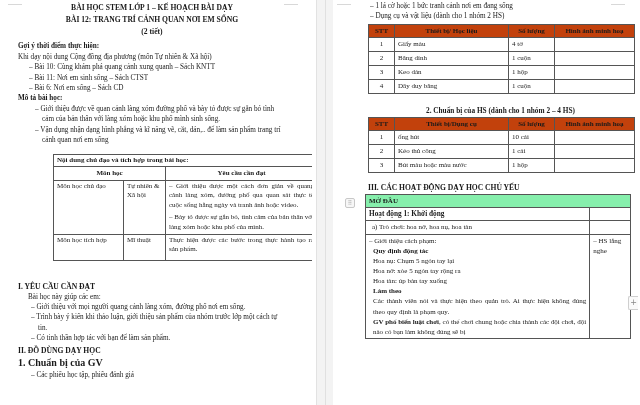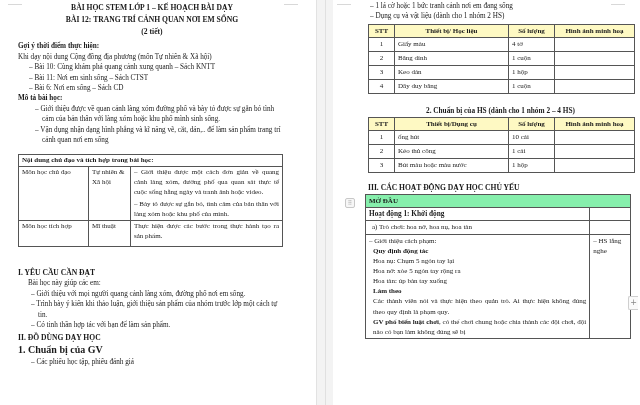--- a/index.html
+++ b/index.html
@@ -22,25 +22,25 @@
   .h-bold { font-weight: bold; margin-top: 3px; }
   .p { }
   .dash { padding-left: 12px; text-indent: -7px; }
   .dash2 { padding-left: 20px; text-indent: -7px; }
   .indent { padding-left: 12px; }
 
   table { border-collapse: collapse; width: 100%; }
   td, th { border: 1px solid #555; padding: 1px 3px; vertical-align: top; font-size: 7px; }
   th { font-weight: bold; text-align: center; }
 
-  .tbl-left { margin-top: 8px; width: 265px; }
+  .tbl-left { margin-top: 8px; width: 265px; margin-left: 35px; }
   .tbl-left td { line-height: 1.4; }
   .justify { text-align: justify; }
 
-  .tbl-mat th { background: #fef9c3; }
+  .tbl-mat th { background: #c2410c; }
   .tbl-mat td { height: 14px; }
   .center { text-align: center; }
 
   .tbl-act td, .tbl-act th { font-size: 7px; }
   .green-row td { background: #86efac; font-weight: bold; }
 
   .section-h { font-weight: bold; font-size: 7.6px; margin-top: 6px; }
 
   .anchor-icon { position: absolute; left: 12px; top: 198px; width: 10px; height: 10px; border: 1px solid #c8c8c8; border-radius: 2px; background: #f7f7f7; font-size: 6px; color: #999; text-align: center; line-height: 8px; font-family: "DejaVu Sans", sans-serif; }
   .plus-icon { position: absolute; right: 2px; top: 296px; width: 10px; height: 14px; border: 1px solid #cfcfcf; border-right: none; border-radius: 2px 0 0 2px; background: #fafafa; font-size: 8px; color: #888; text-align: center; line-height: 12px; font-family: "DejaVu Sans", sans-serif; }
@@ -64,20 +64,24 @@
     <div class="dash" style="padding-left:18px;">– Bài 6: Nơi em sống – Sách CD</div>
 
     <div class="h-bold" style="margin-top:0;">Mô tả bài học:</div>
     <div class="dash2" style="padding-left:24px;">– Giới thiệu được về quan cảnh làng xóm đường phố và bày tỏ được sự gắn bó tình cảm của bản thân với làng xóm hoặc khu phố mình sinh sống.</div>
     <div class="dash2" style="padding-left:24px;">– Vận dụng nhận dạng hình phẳng và kĩ năng vẽ, cắt, dán,.. để làm sản phẩm trang trí cảnh quan nơi em sống</div>
 
     <table class="tbl-left">
       <tbody>
           <tr>
         <td colspan="3" style="font-weight:bold;">Nội dung chủ đạo và tích hợp trong bài học:</td>
+      </tr>
+      <tr>
+        <th colspan="2" style="width:112px;">Môn học</th>
+        <th>Yêu cầu cần đạt</th>
       </tr>
       <tr>
         <td style="width:70px;">Môn học chủ đạo</td>
         <td style="width:42px;">Tự nhiên &amp; Xã hội</td>
         <td class="justify">
           <div>– Giới thiệu được một cách đơn giản về quang cảnh làng xóm, đường phố qua quan sát thực tế cuộc sống hằng ngày và tranh ảnh hoặc video.</div>
           <div style="margin-top:2px;">– Bày tỏ được sự gắn bó, tình cảm của bản thân với làng xóm hoặc khu phố của mình.</div>
         </td>
       </tr>
       <tr>

